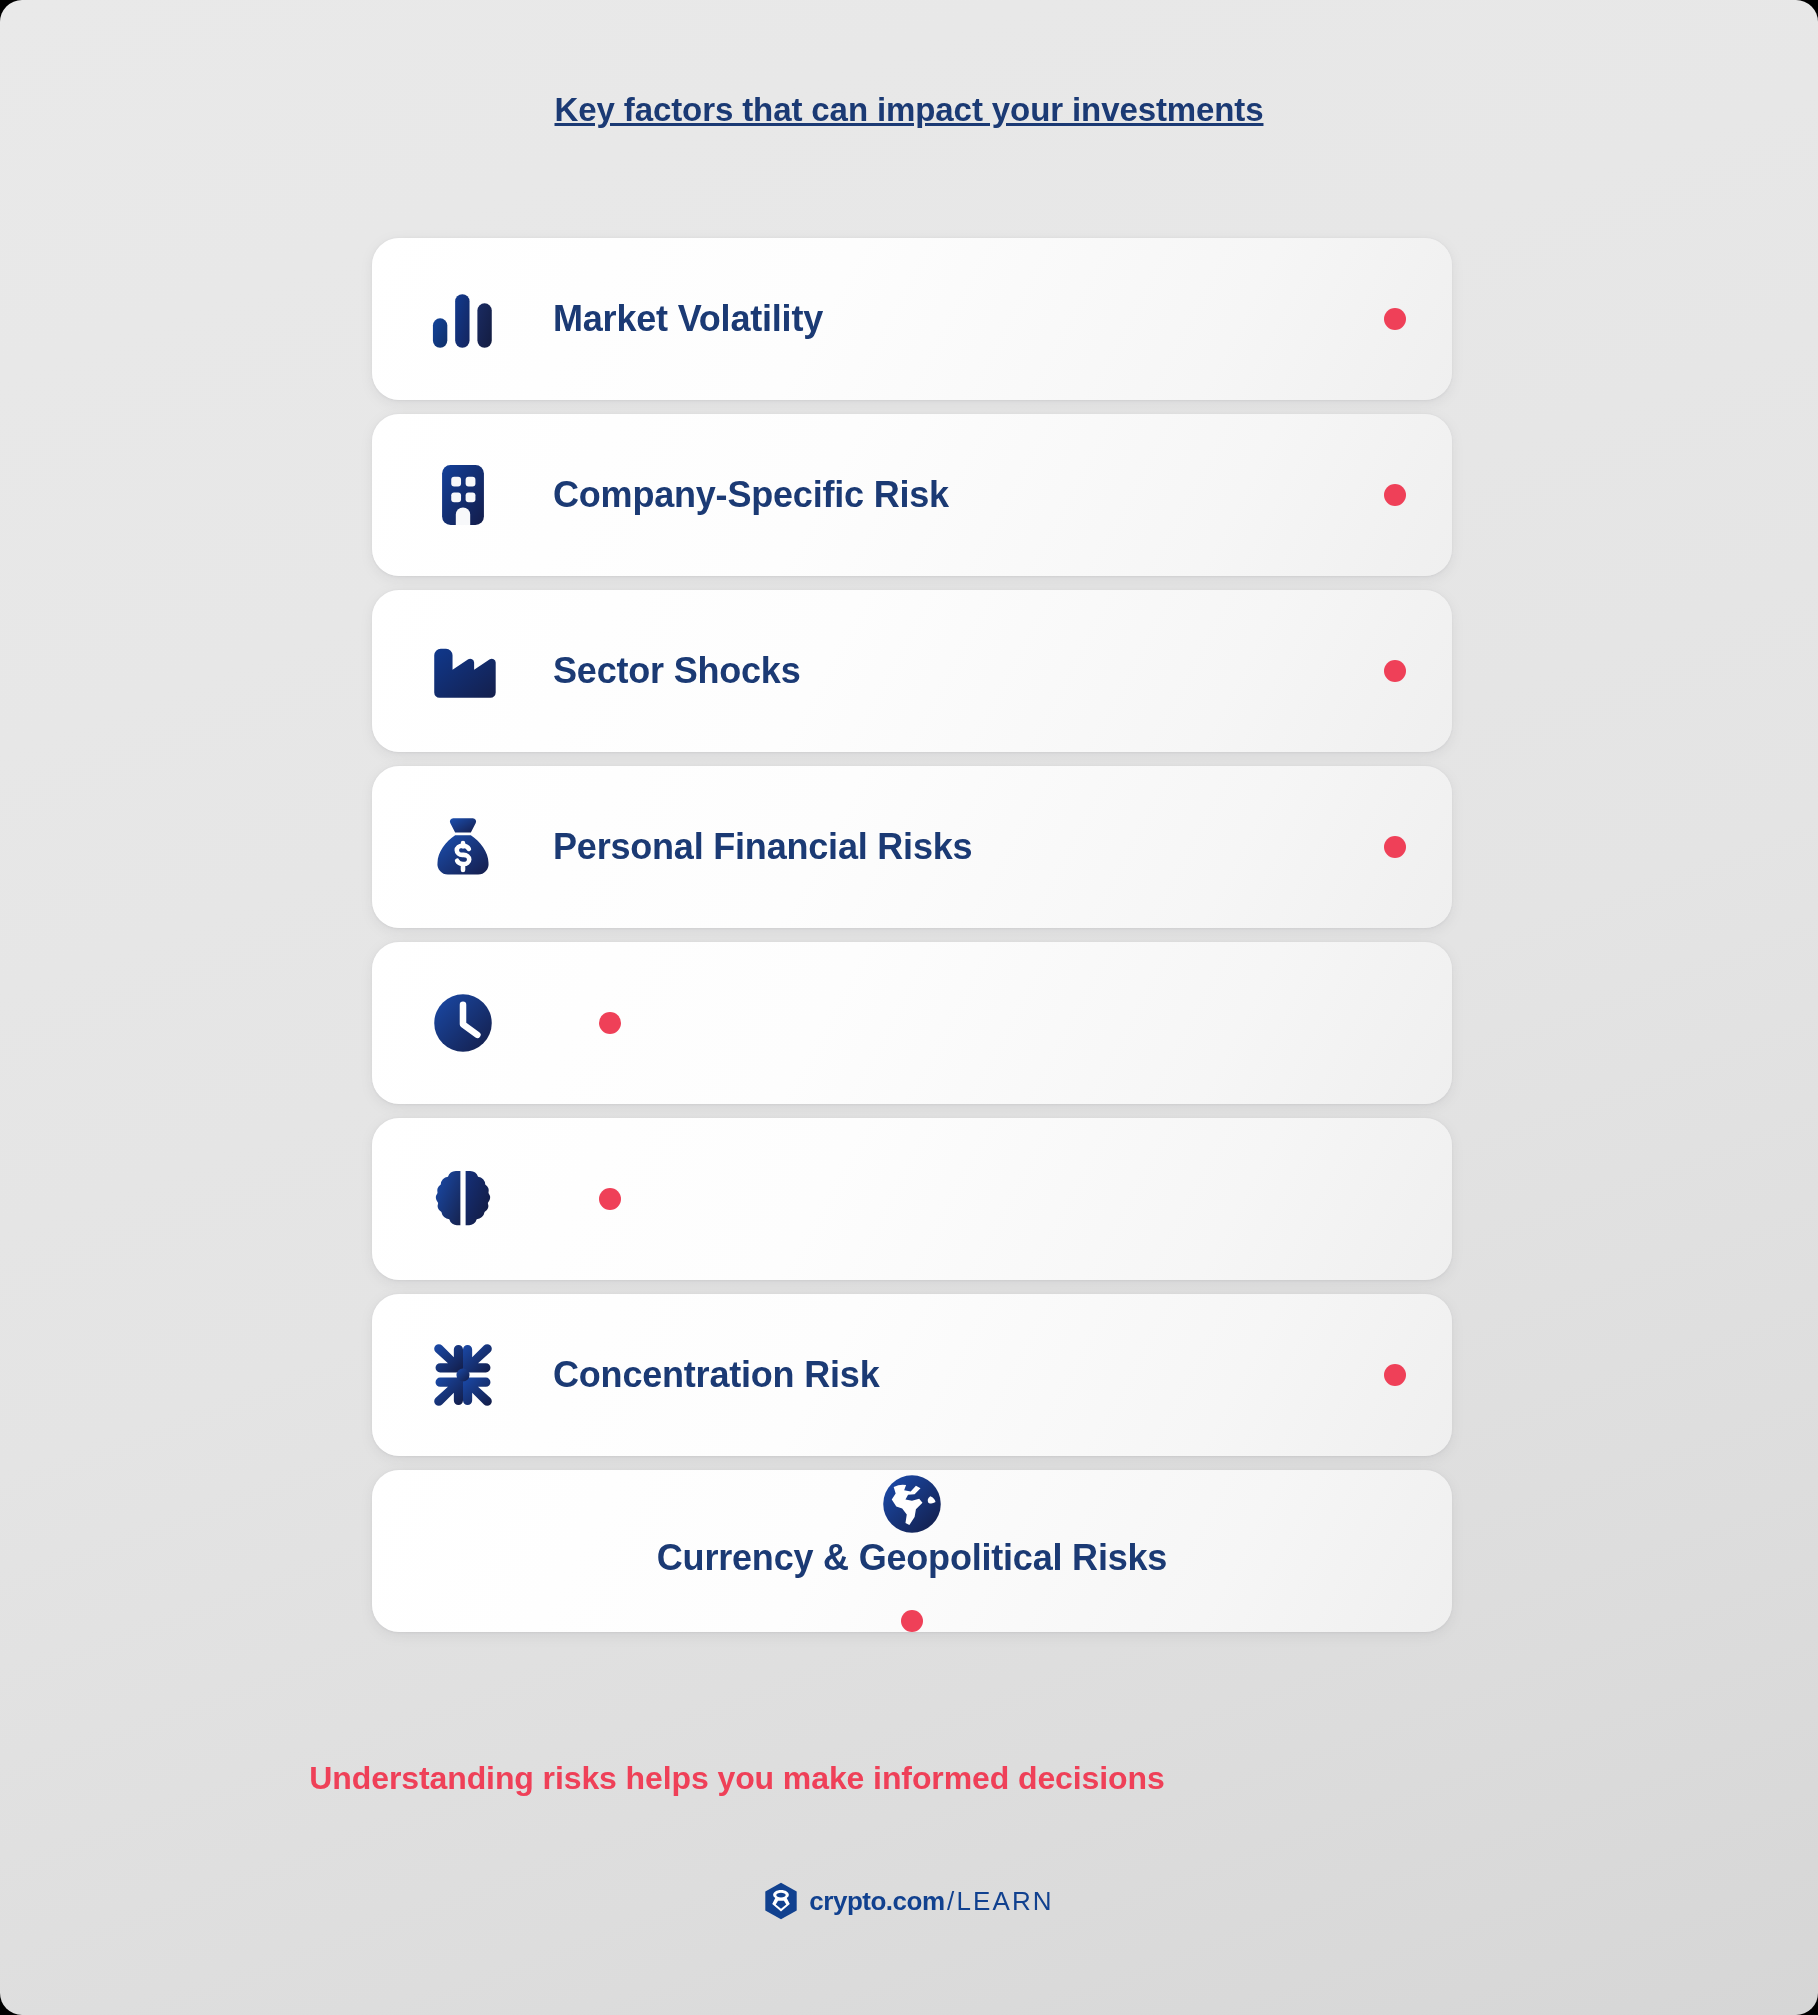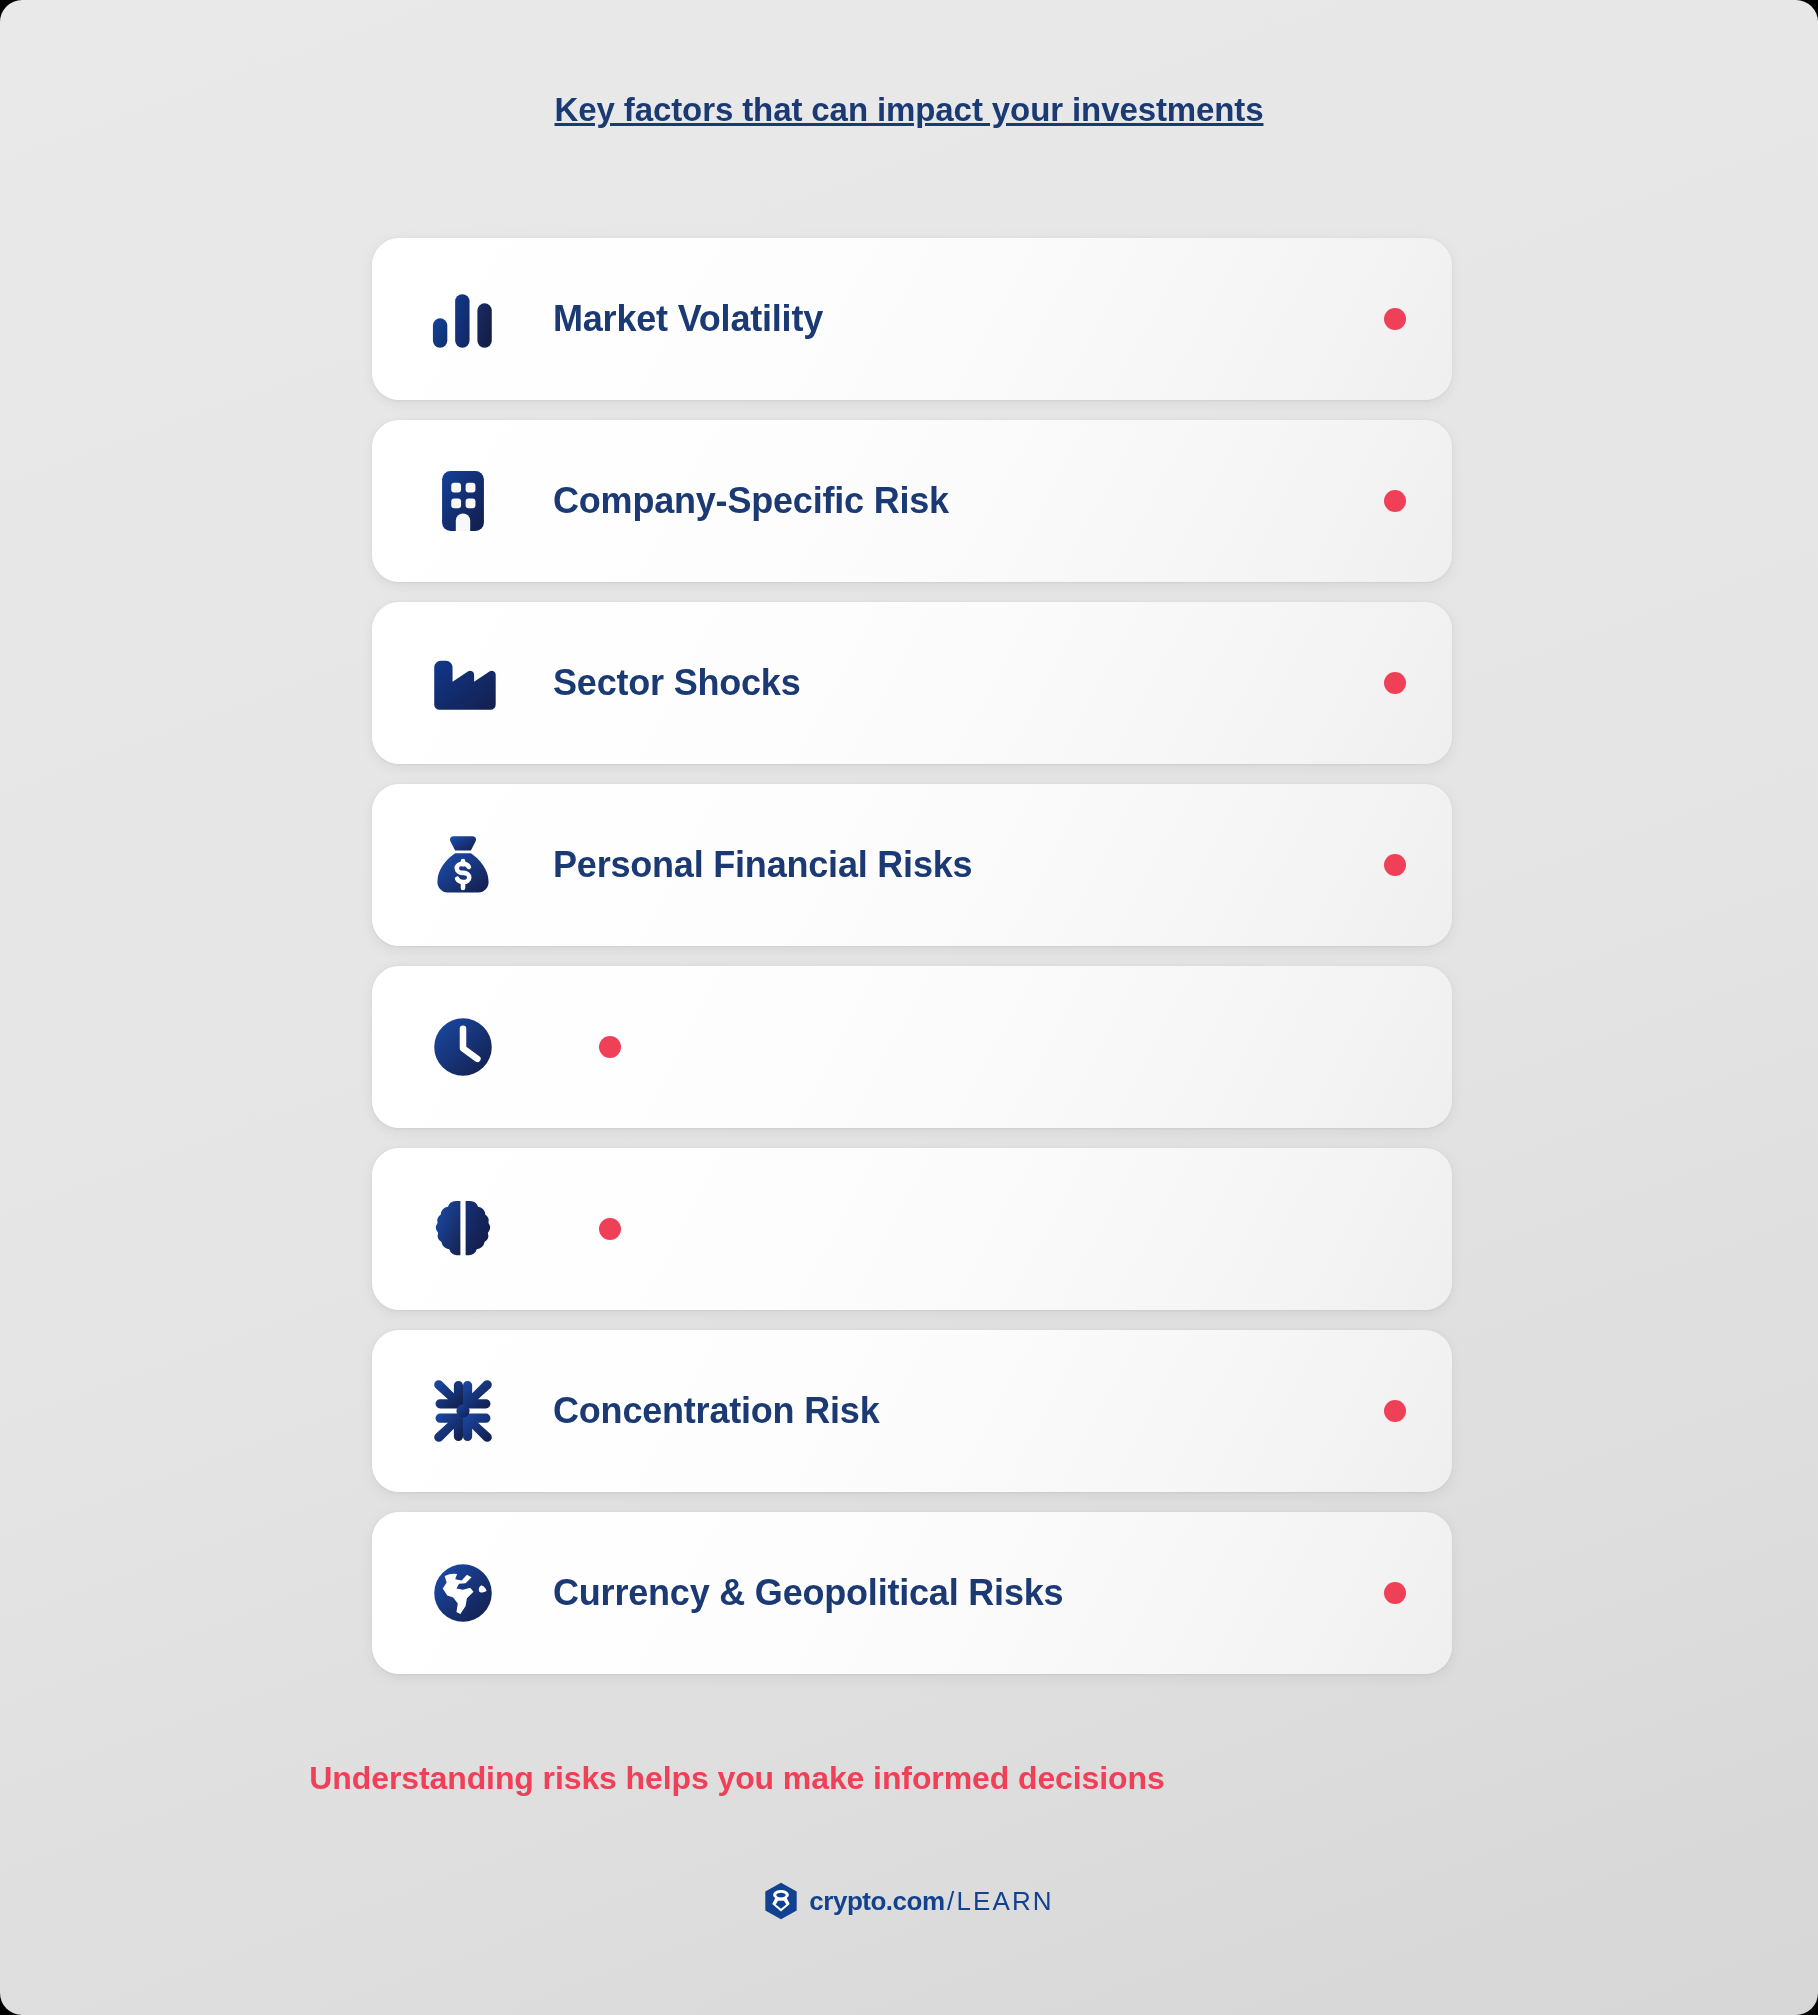--- a/index.html
+++ b/index.html
@@ -44,29 +44,29 @@
   .stack {
     position: absolute;
     top: 238px;
     left: 372px;
     width: 1080px;
   }
 
   .card {
     position: relative;
     height: 162px;
-    margin-bottom: 20px;
+    margin-bottom: 14px;
     border-radius: 27px;
     display: flex;
     align-items: center;
     background: linear-gradient(118deg, #ffffff 0%, #fdfdfd 42%, #f6f6f6 78%, #efefef 100%);
     box-shadow: 0 3.9px 11.7px rgba(120,120,130,0.13),
                 0 0.6px 1.9px rgba(120,120,130,0.10);
   }
-  .card:last-child { margin-bottom: 12px; }
+  .card:last-child { margin-bottom: 12px; flex-direction: column; }
 
   .icon-slot {
     width: 181px;
     min-width: 181px;
     display: flex;
     align-items: center;
     justify-content: center;
   }
   .icon-slot svg { display: block; }
 

